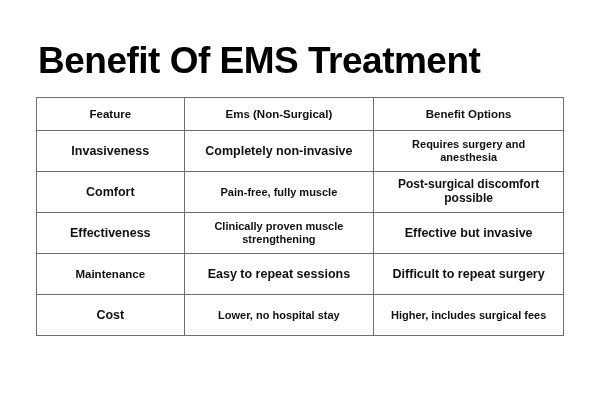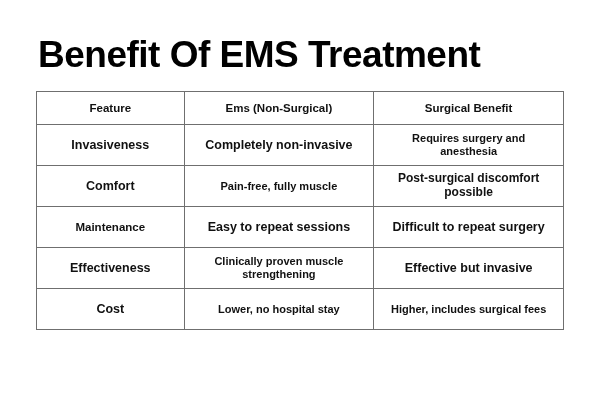--- a/index.html
+++ b/index.html
@@ -21,21 +21,21 @@
     padding: 28px 36px 0 36px;
     display: flex;
     flex-direction: column;
   }
   .title {
     font-size: 37px;
     font-weight: 800;
     letter-spacing: -0.5px;
     line-height: 1.05;
     color: #000000;
-    margin: 8px 0 16px 2px;
+    margin: 14px 0 16px 2px;
     white-space: nowrap;
   }
   table.benefit-table {
     border-collapse: collapse;
     width: 100%;
     table-layout: fixed;
   }
   table.benefit-table th,
   table.benefit-table td {
     border: 1px solid #6f6f6f;
@@ -85,43 +85,43 @@
   <table class="benefit-table">
     <colgroup>
       <col class="c-feature">
       <col class="c-ems">
       <col class="c-surg">
     </colgroup>
     <thead>
       <tr>
         <th>Feature</th>
         <th>Ems (Non-Surgical)</th>
-        <th>Surgical Benefit</th>
+        <th>Benefit Options</th>
       </tr>
     </thead>
     <tbody>
       <tr>
         <td class="feature-cell">Invasiveness</td>
         <td class="val-cell">Completely non-invasive</td>
         <td class="val-cell small">Requires surgery and anesthesia</td>
       </tr>
       <tr>
         <td class="feature-cell">Comfort</td>
         <td class="val-cell small">Pain-free, fully muscle</td>
         <td class="val-cell tiny">Post-surgical discomfort possible</td>
       </tr>
       <tr>
+        <td class="feature-cell">Effectiveness</td>
+        <td class="val-cell small">Clinically proven muscle strengthening</td>
+        <td class="val-cell">Effective but invasive</td>
+      </tr>
+      <tr>
         <td class="feature-cell small">Maintenance</td>
         <td class="val-cell">Easy to repeat sessions</td>
         <td class="val-cell">Difficult to repeat surgery</td>
-      </tr>
-      <tr>
-        <td class="feature-cell">Effectiveness</td>
-        <td class="val-cell small">Clinically proven muscle strengthening</td>
-        <td class="val-cell">Effective but invasive</td>
       </tr>
       <tr>
         <td class="feature-cell">Cost</td>
         <td class="val-cell small">Lower, no hospital stay</td>
         <td class="val-cell small">Higher, includes surgical fees</td>
       </tr>
     </tbody>
   </table>
 
 </div>

